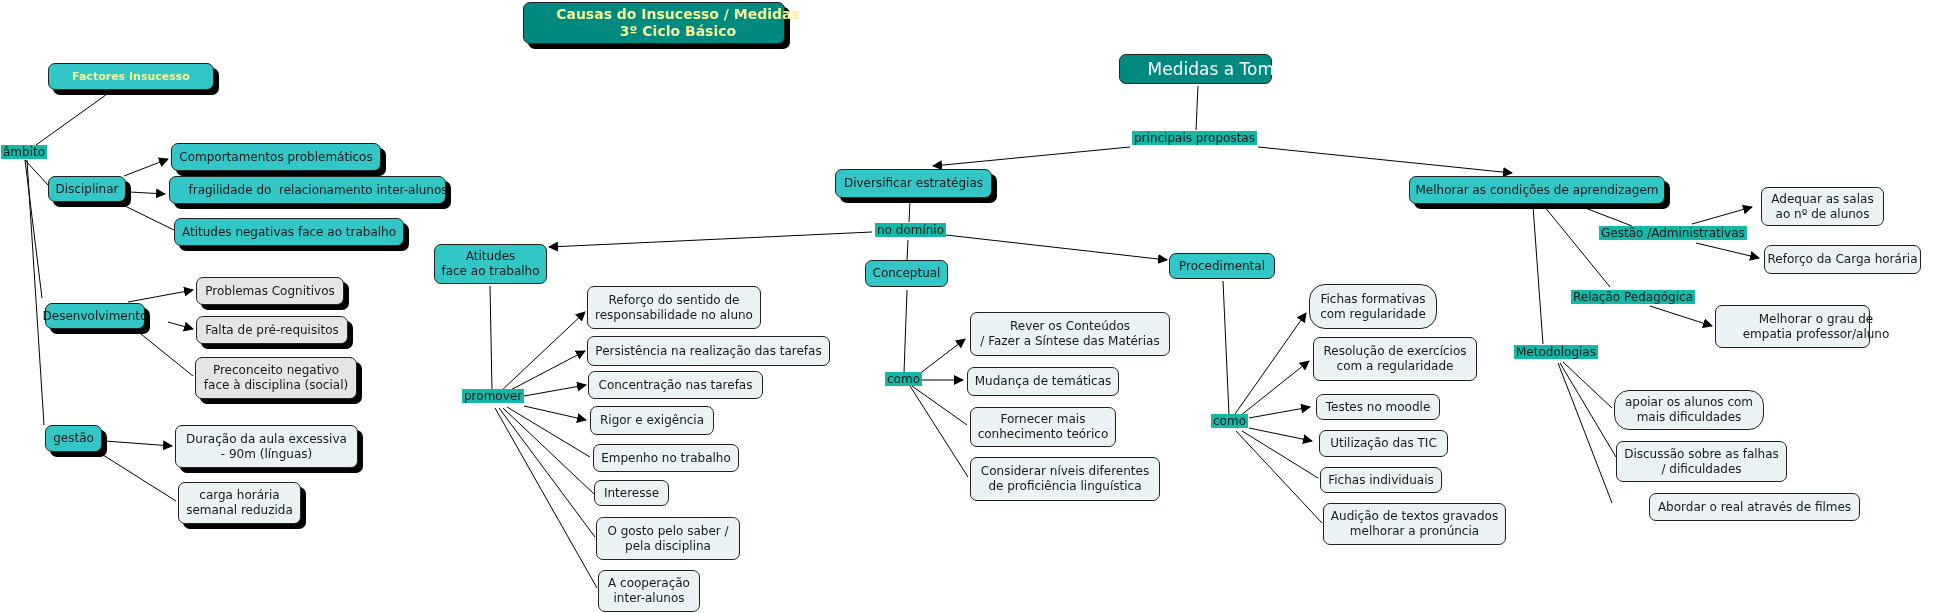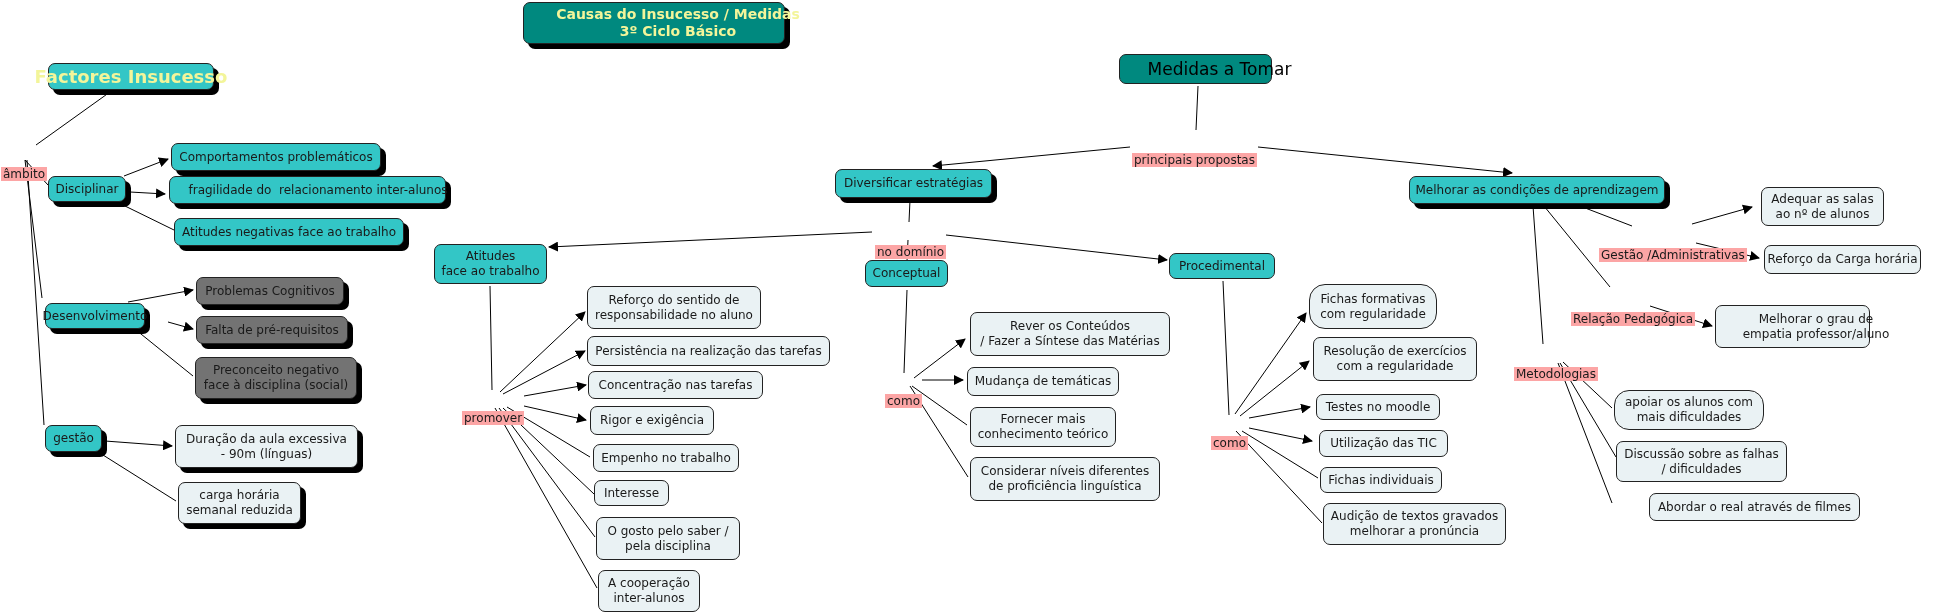--- a/index.html
+++ b/index.html
@@ -5,26 +5,26 @@
   html, body { margin:0; padding:0; background:#ffffff; }
   body { width:1956px; height:613px; position:relative; overflow:hidden;
          font-family:"DejaVu Sans", sans-serif; font-size:12px; color:#1a1a1a; }
   #links { position:absolute; left:0; top:0; width:1956px; height:613px; }
   .node { position:absolute; box-sizing:border-box; border:1px solid #222;
           border-radius:7px; text-align:center; line-height:15px;
           display:flex; align-items:center; justify-content:center; white-space:pre; }
   .shadow { box-shadow:5px 5px 0 #000; }
   .teal  { background:#33c6c6; }
   .dteal { background:#00897f;padding-left:48px; }
-  .green { background:#737373; }
+  .green { background:#e5e5e5; }
   .grey  { background:#eaf2f4; }
-  .lbl { position:absolute; background:#fca5a5; padding:0 2px; white-space:nowrap; font-size:12px; line-height:14px;margin-top:22px; }
+  .lbl { position:absolute; background:#14b8a6; padding:0 2px; white-space:nowrap; font-size:12px; line-height:14px; }
   .title { color:#f3f59a; font-weight:bold; font-size:14px; line-height:17px; }
-  .hdr  { color:#f3f59a; font-weight:bold; font-size:18px; }
-  .med  { color:#000000; font-size:17px; }
+  .hdr  { color:#f3f59a; font-weight:bold; font-size:11px; }
+  .med  { color:#ffffff; font-size:17px; }
 </style>
 </head>
 <body>
 
 <svg id="links" xmlns="http://www.w3.org/2000/svg">
   <defs>
     <marker id="arr" markerWidth="10" markerHeight="10" refX="9" refY="5" orient="auto" markerUnits="userSpaceOnUse">
       <path d="M0,0 L10,5 L0,10 z" fill="#000"></path>
     </marker>
   </defs>

